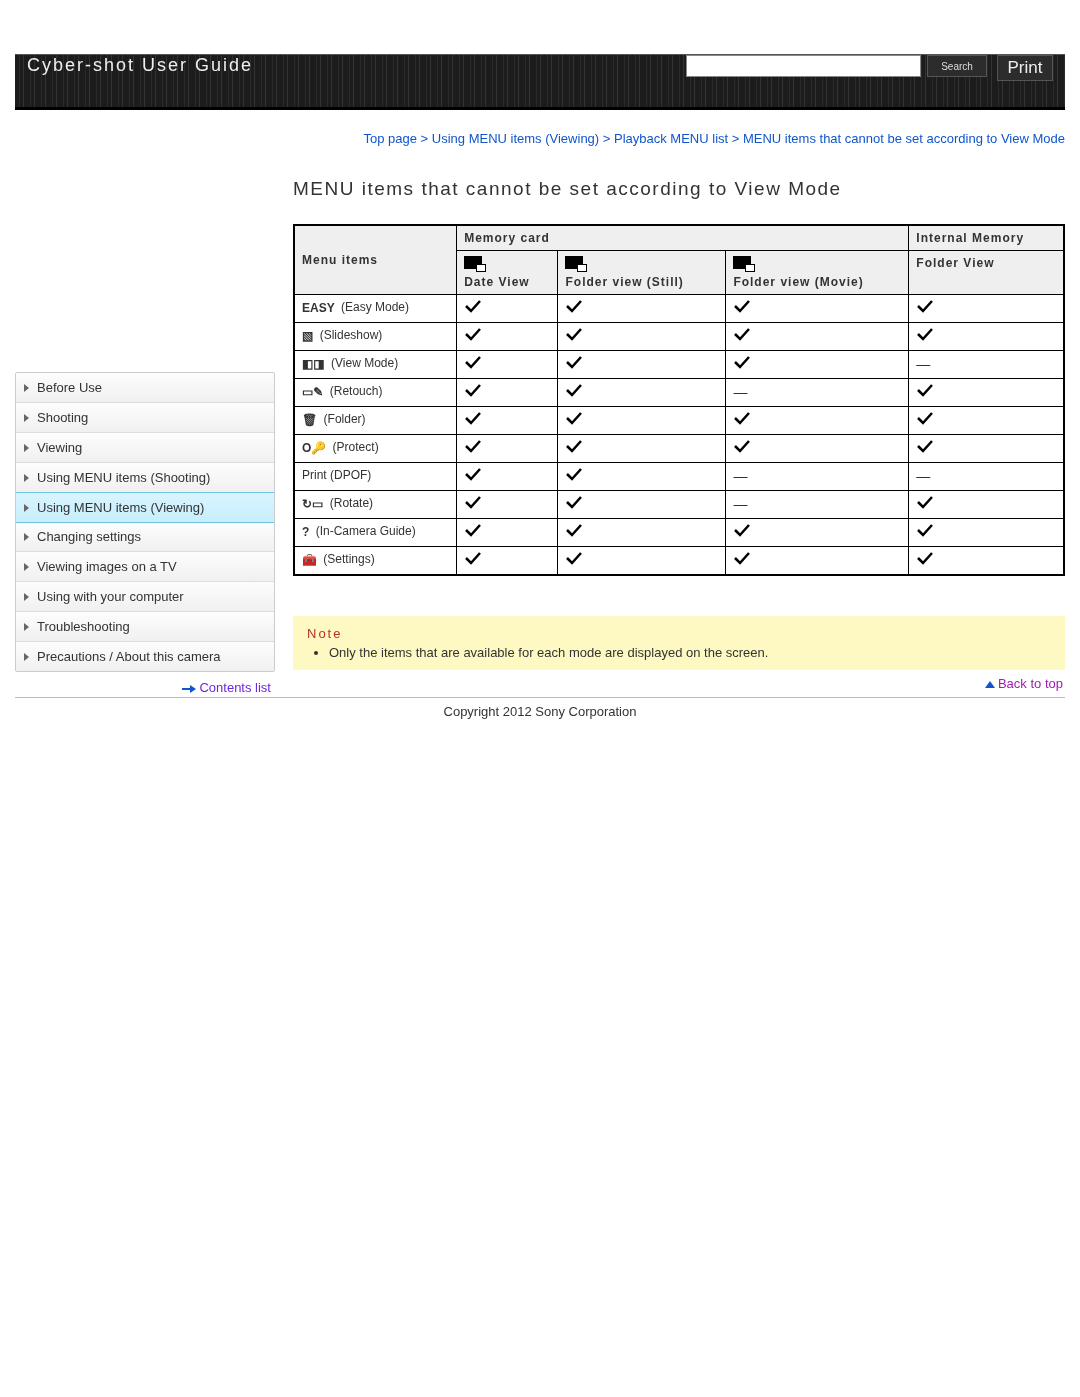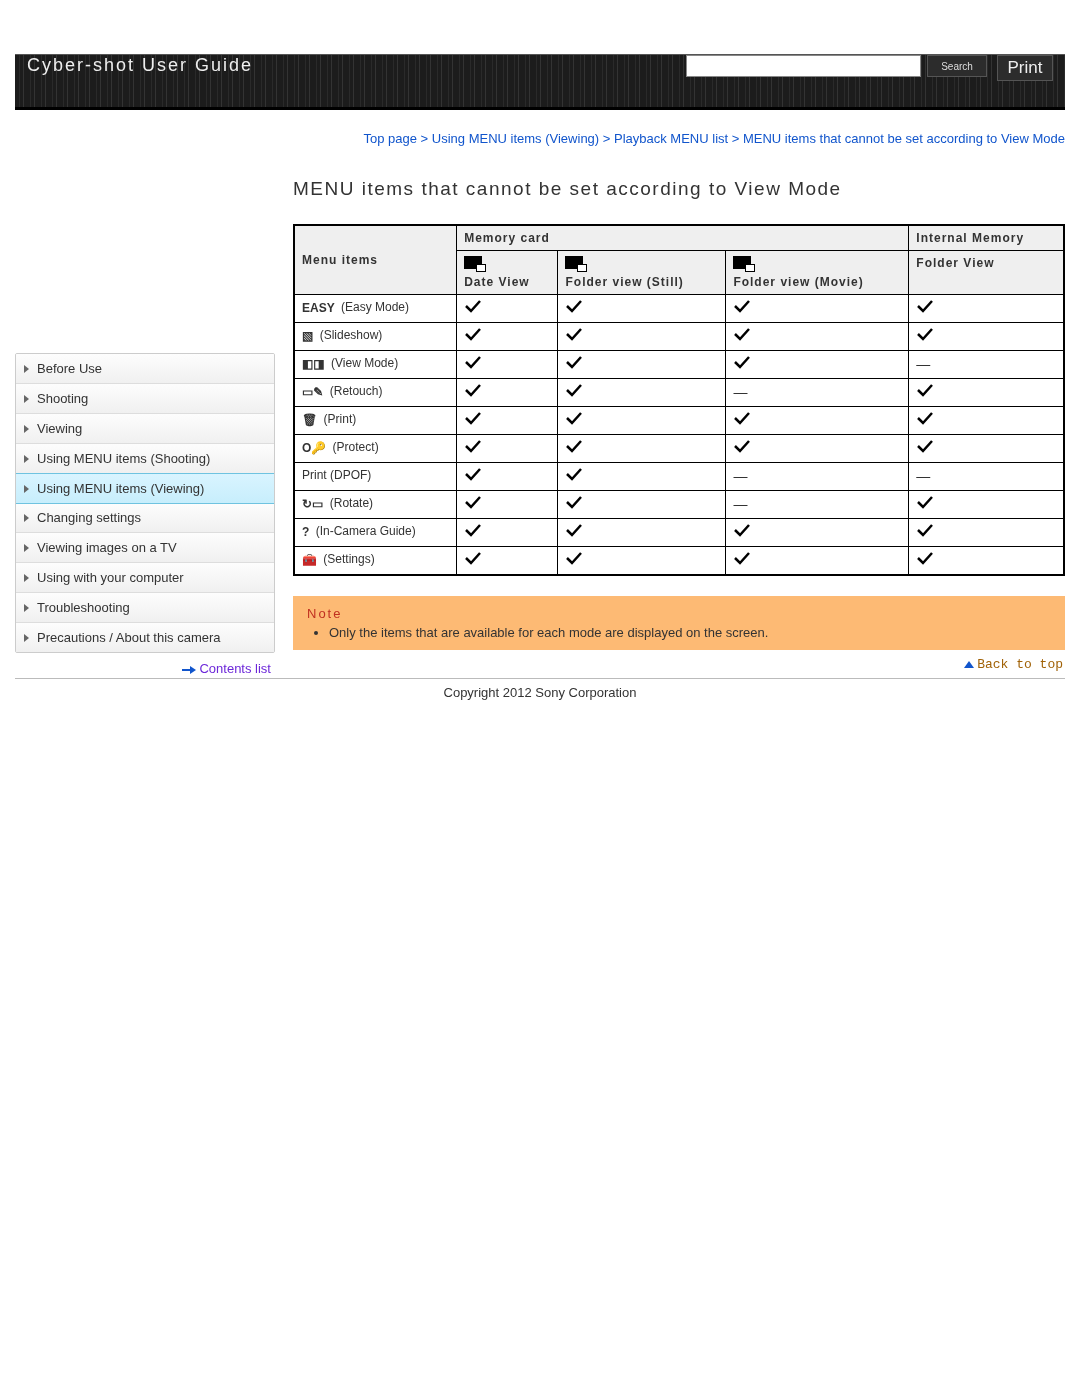--- a/index.html
+++ b/index.html
@@ -199,37 +199,37 @@
   .easy-icon { font-weight: bold; font-style: normal; }
   .check-cell, .dash-cell { text-align: left; }
   .check {
     display: inline-block;
     position: relative;
     top: -1px;
   }
   .check svg { display: block; }
   .dash { font-size: 14px; }
   .note-box {
-    background: #fdba74;
+    background: #fef9c3;
     padding: 10px 14px;
-    margin-top: 20px;
+    margin-top: 40px;
   }
   .note-title {
     color: #c03020;
     letter-spacing: 2px;
     font-size: 13px;
     margin-bottom: 4px;
   }
   .note-box ul { margin: 0; padding-left: 22px; }
   .note-box li { font-size: 13px; }
   .back-top {
     text-align: right;
     padding: 6px 2px 4px 0;
   }
-  .back-top a { color: #a16207; cursor: pointer; font-size: 13px; font-family: Liberation Mono, monospace; }
+  .back-top a { color: #a21caf; cursor: pointer; font-size: 13px; }
   .back-top .tri {
     display: inline-block;
     width: 0; height: 0;
     border-left: 5px solid transparent;
     border-right: 5px solid transparent;
     border-bottom: 7px solid #1155cc;
     margin-right: 3px;
     vertical-align: middle;
   }
   .footer-line {
@@ -385,21 +385,21 @@
                   </svg></span></td>
               <td class="check-cell"><span class="check"><svg width="18" height="14" viewBox="0 0 18 14">
                     <path d="M2 7 L7 12 L16 2" stroke="#000" stroke-width="2.5" fill="none"></path>
                   </svg></span></td>
               <td class="dash-cell"><span class="dash">—</span></td>
               <td class="check-cell"><span class="check"><svg width="18" height="14" viewBox="0 0 18 14">
                     <path d="M2 7 L7 12 L16 2" stroke="#000" stroke-width="2.5" fill="none"></path>
                   </svg></span></td>
             </tr>
             <tr>
-              <td class="row-label"><span class="icon">🗑</span><span> (Print)</span></td>
+              <td class="row-label"><span class="icon">🗑</span><span> (Folder)</span></td>
               <td class="check-cell"><span class="check"><svg width="18" height="14" viewBox="0 0 18 14">
                     <path d="M2 7 L7 12 L16 2" stroke="#000" stroke-width="2.5" fill="none"></path>
                   </svg></span></td>
               <td class="check-cell"><span class="check"><svg width="18" height="14" viewBox="0 0 18 14">
                     <path d="M2 7 L7 12 L16 2" stroke="#000" stroke-width="2.5" fill="none"></path>
                   </svg></span></td>
               <td class="check-cell"><span class="check"><svg width="18" height="14" viewBox="0 0 18 14">
                     <path d="M2 7 L7 12 L16 2" stroke="#000" stroke-width="2.5" fill="none"></path>
                   </svg></span></td>
               <td class="check-cell"><span class="check"><svg width="18" height="14" viewBox="0 0 18 14">

